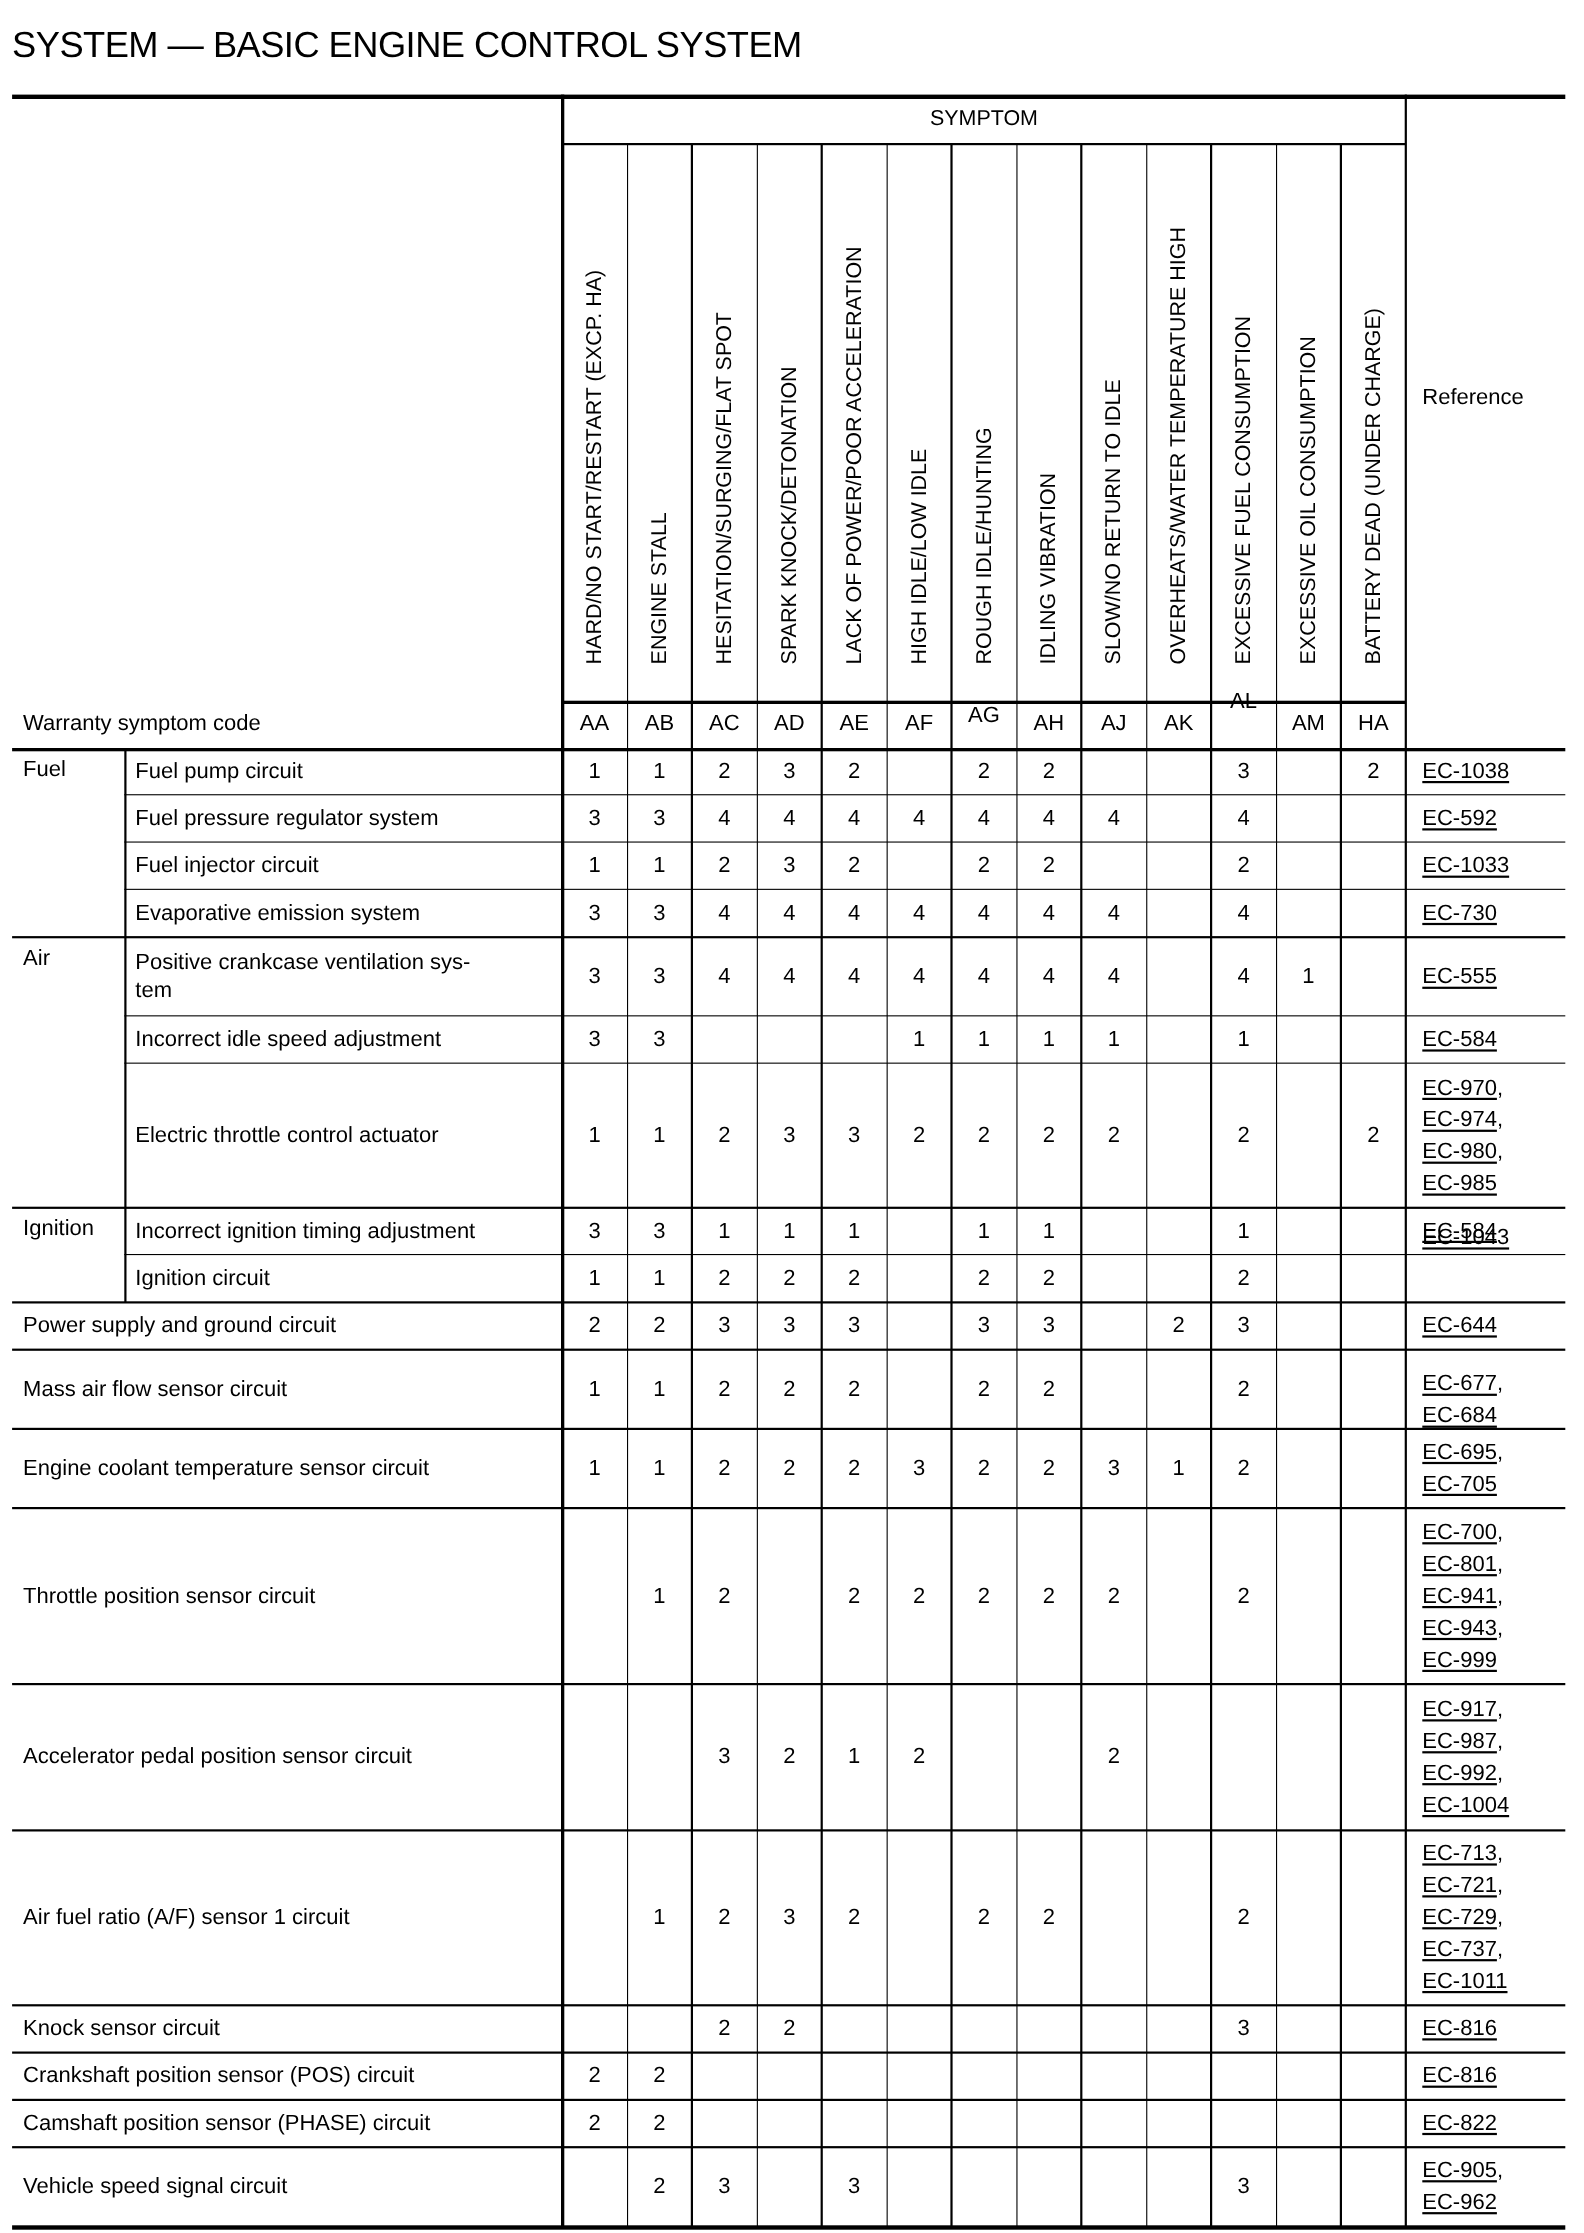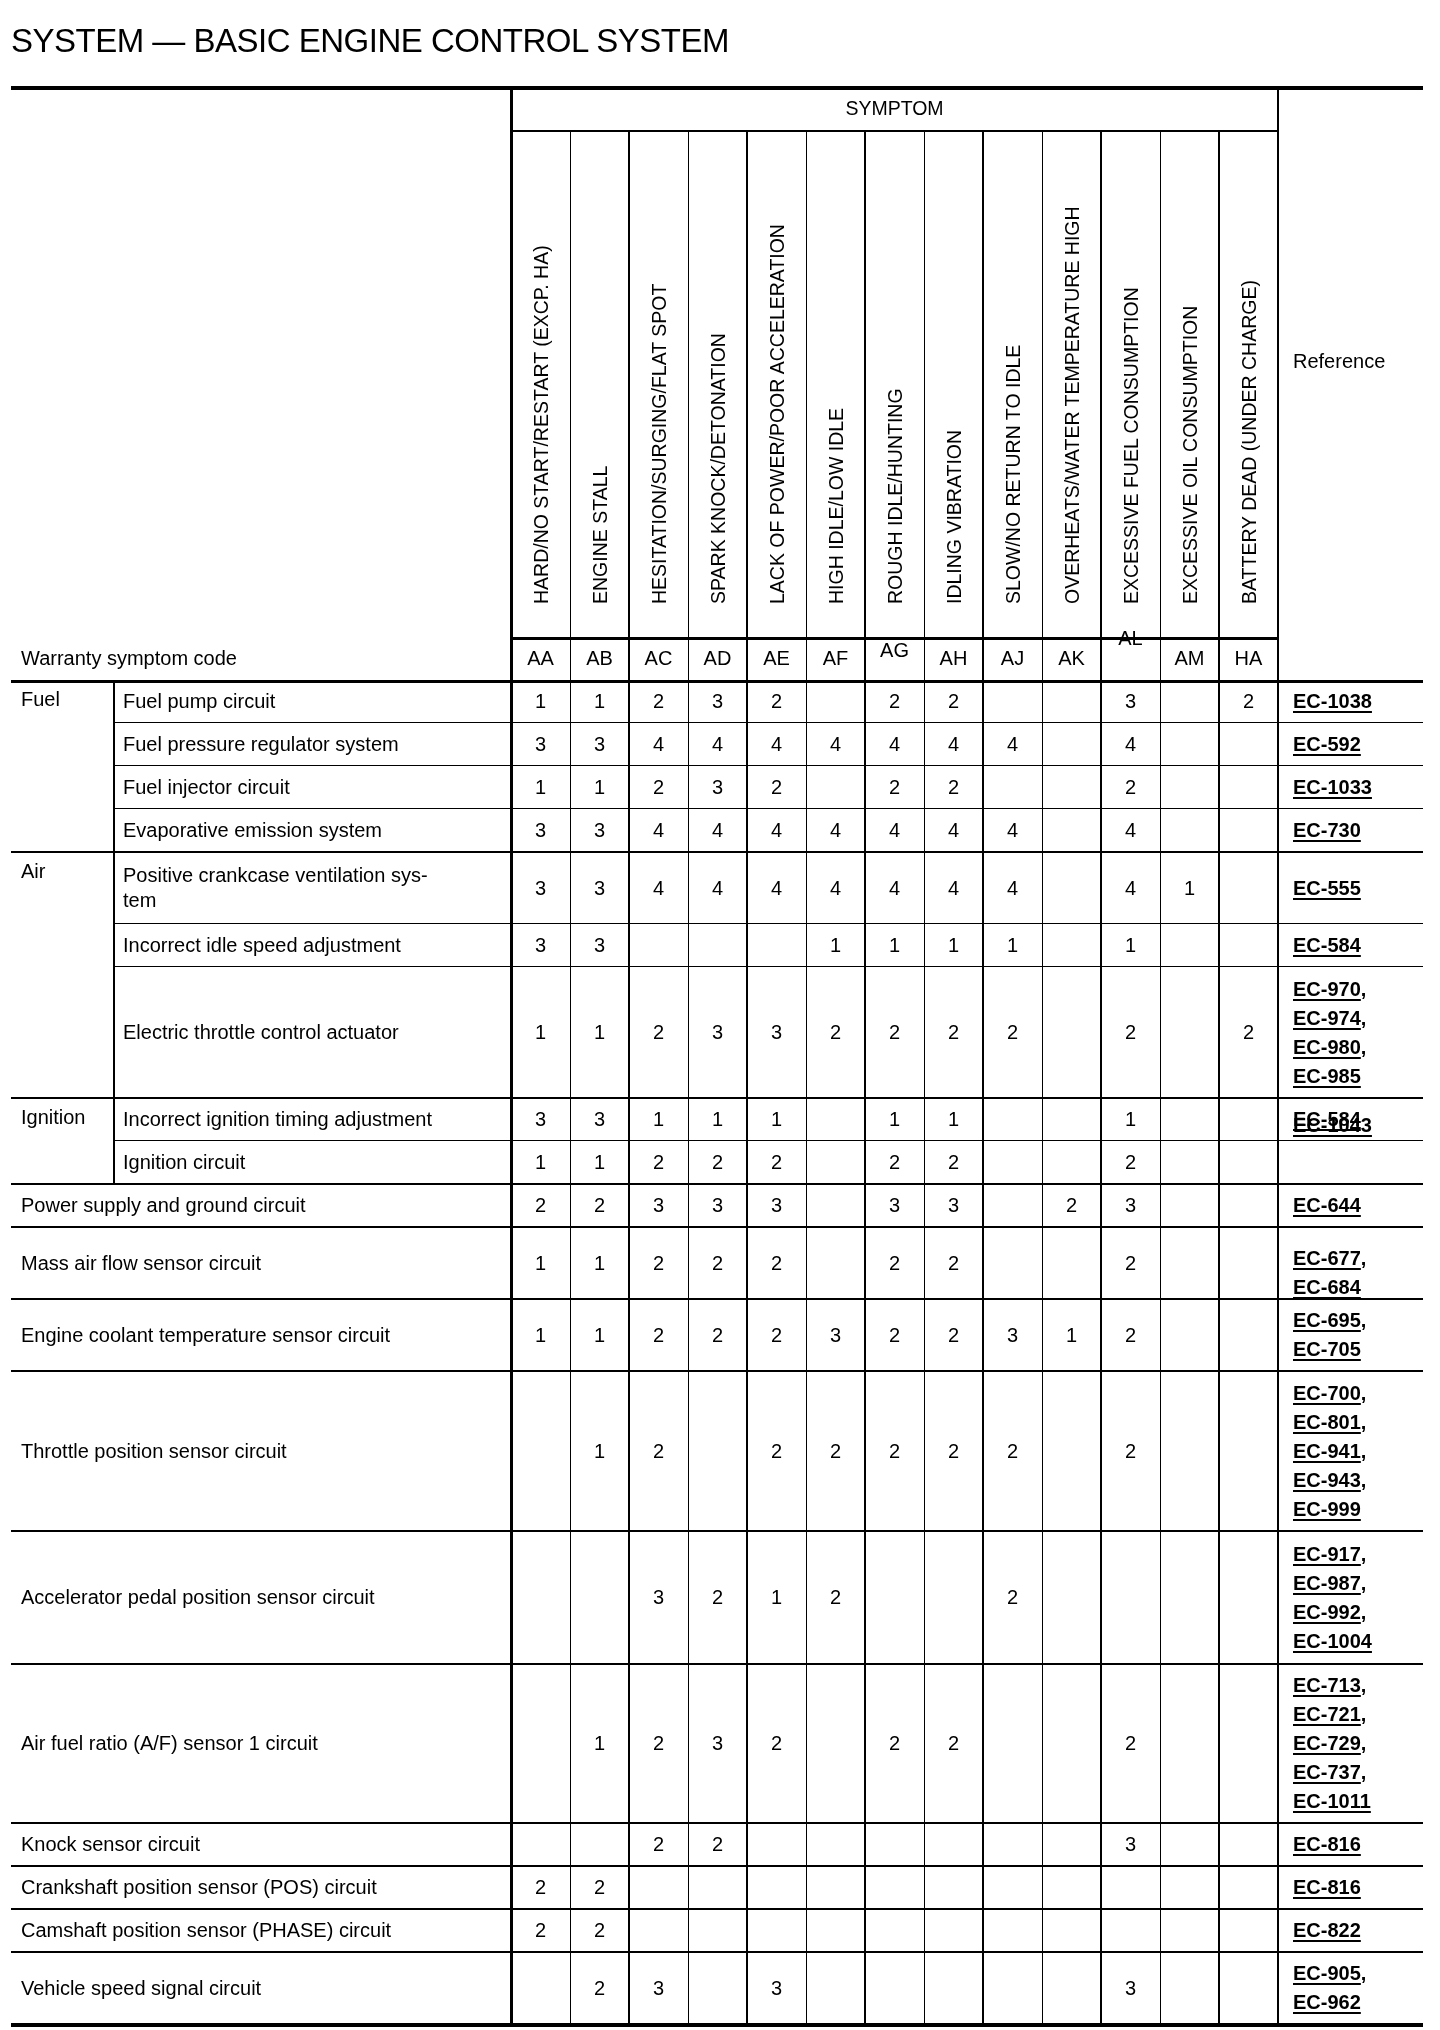--- a/index.html
+++ b/index.html
@@ -10,21 +10,21 @@
   .tbl { position: absolute; left: 11px; top: 86px; width: 1412px; }
   .topline { position: absolute; left: 0; top: 0; width: 1412px; height: 4px; background: #000; }
   .cell { position: absolute; box-sizing: border-box; display: flex; align-items: center;
           font-size: 20px; }
   .num { justify-content: center; }
   .vline { position: absolute; background: #000; }
   .hline { position: absolute; background: #000; }
   .rot { position: absolute; box-sizing: border-box; }
   .rot span { position: absolute; left: 50%; bottom: 10px; transform-origin: 0 0;
               transform: rotate(-90deg) translate(0, -50%); white-space: nowrap; font-size: 19.5px; }
-  .ref { flex-direction: column; align-items: flex-start; justify-content: center; padding-left: 15px; line-height: 29px; font-weight: bold; }
+  .ref { flex-direction: column; align-items: flex-start; justify-content: center; padding-left: 15px; line-height: 29px; }
   .ref a { color: #000; text-decoration: underline; text-decoration-thickness: 2px; text-underline-offset: 3px; }
   .label { padding-left: 10px; line-height: 25px; }
   .sub { padding-left: 10px; align-items: flex-start; padding-top: 8px; }
   .bottomline { position: absolute; left: 0; height: 4px; width: 1412px; background: #000; }
 </style>
 </head>
 <body>
 
 <div class="title">SYSTEM — BASIC ENGINE CONTROL SYSTEM</div>
 

